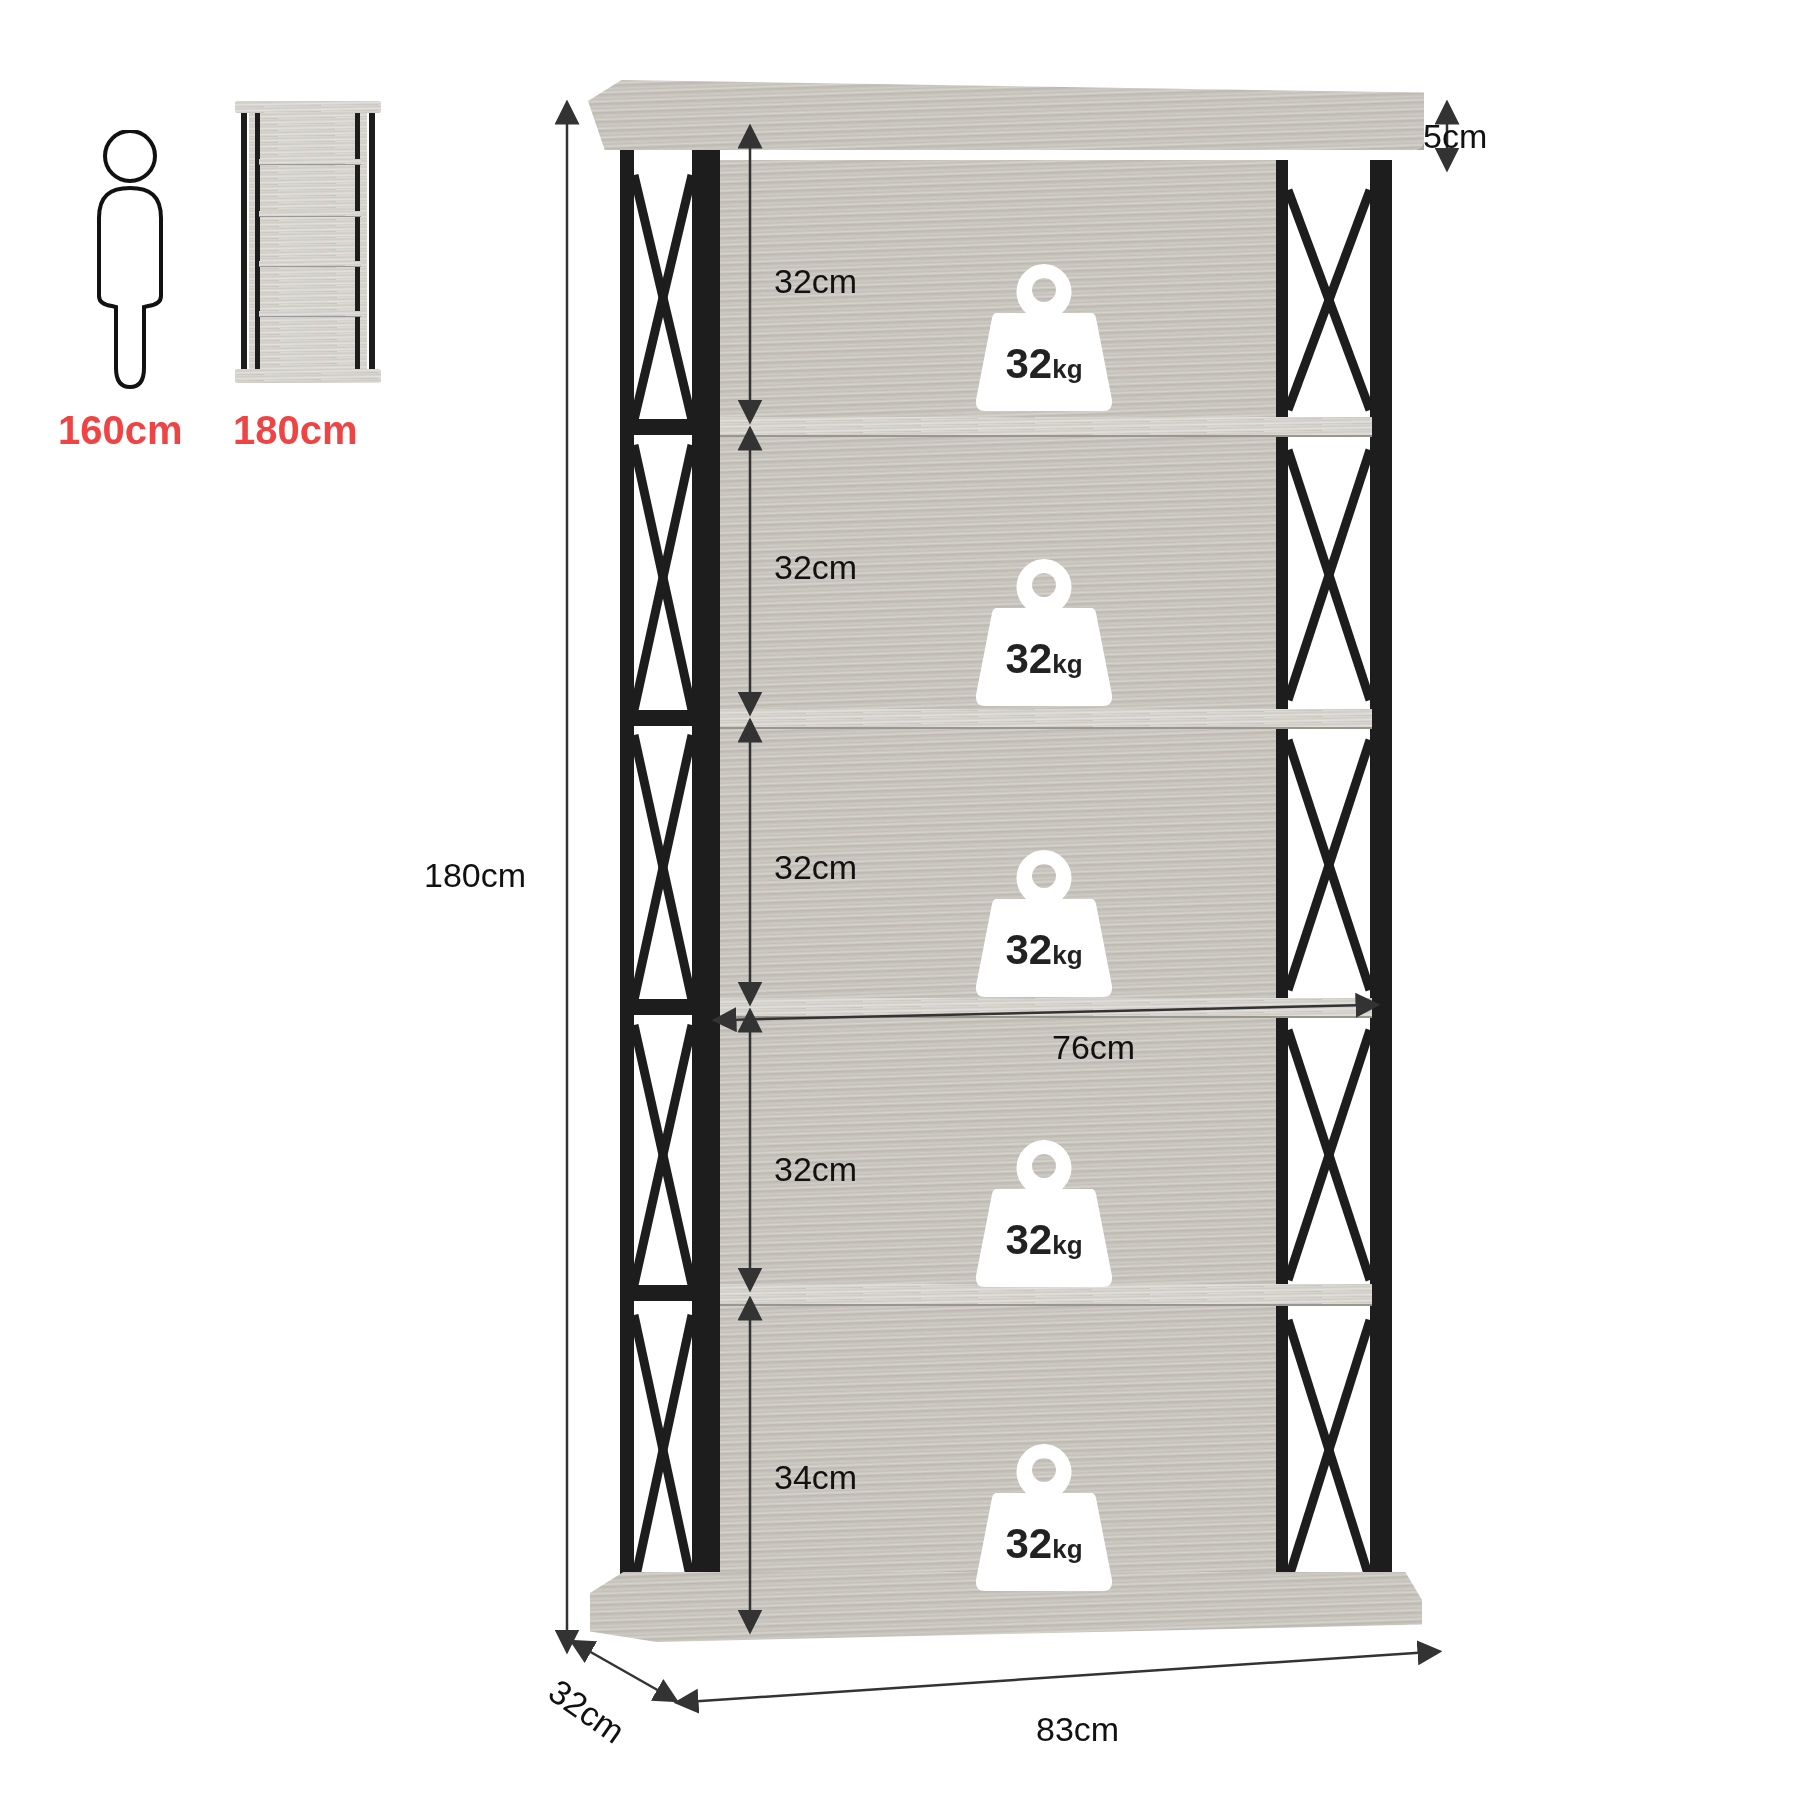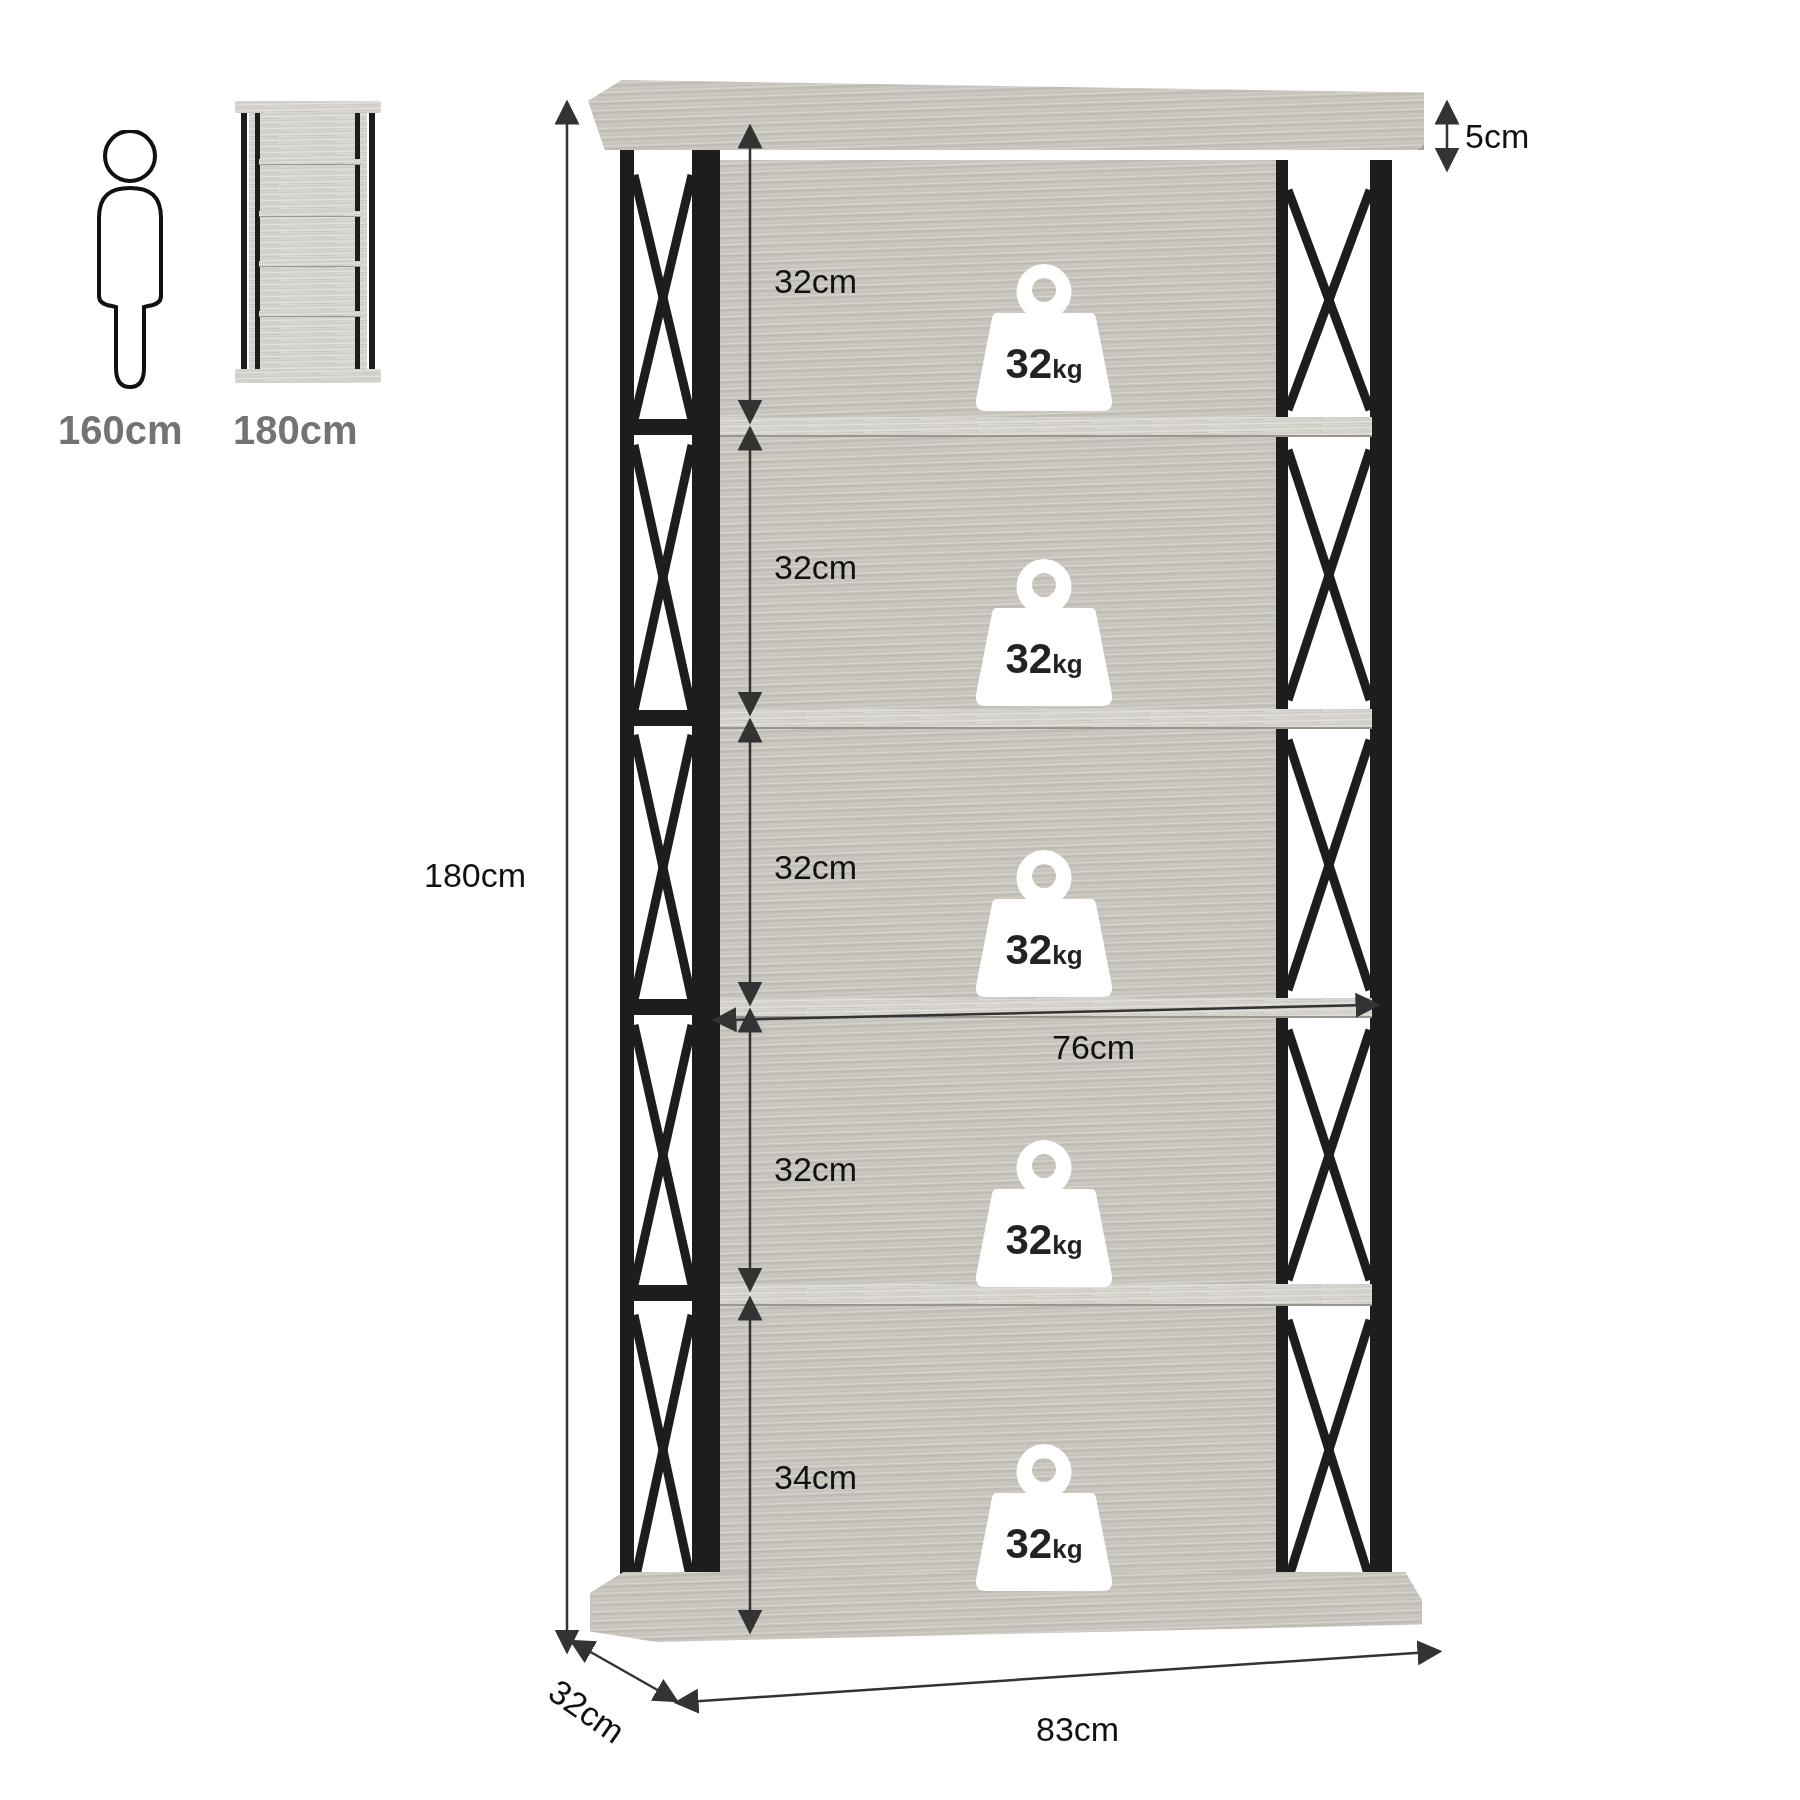--- a/index.html
+++ b/index.html
@@ -2,21 +2,21 @@
 <html><head>
 <meta charset="utf-8">
 <style>
   html,body{margin:0;padding:0;background:#fff;}
   body{width:1800px;height:1800px;position:relative;overflow:hidden;font-family:"Liberation Sans",sans-serif;}
   .abs{position:absolute;}
   .wood{background:repeating-linear-gradient(178deg,#cfccc6 0px,#c4c0b9 2px,#d6d3cd 4px,#bdb9b2 6px,#cbc8c1 9px);}
   .woodlight{background:repeating-linear-gradient(179deg,#dcdad5 0px,#cfccc6 2px,#e3e1dc 4px,#c9c6bf 6px);}
   .post{background:#1d1d1d;}
   .dim-text{color:#111;font-size:34px;white-space:nowrap;}
-  .lbl-big{font-weight:bold;color:#737373;font-size:40px;white-space:nowrap;}
+  .lbl-big{font-weight:bold;color:#ef4444;font-size:40px;white-space:nowrap;}
   .weight-txt{position:absolute;left:0;right:0;top:78px;text-align:center;color:#222;font-weight:bold;white-space:nowrap;}
   .weight-txt .num{font-size:42px;}
   .weight-txt .unit{font-size:26px;}
 </style>
 </head>
 <body>
 
 <div class="abs" style="left:40px;top:90px;width:420px;height:370px;">
   <svg class="abs" style="left:50px;top:40px;" width="80" height="260" viewBox="0 0 80 260">
     <circle cx="40" cy="26" r="25" fill="none" stroke="#111" stroke-width="4"></circle>
@@ -112,21 +112,21 @@
     <line x1="750" y1="730" x2="750" y2="994" marker-start="url(#ah)" marker-end="url(#ah)"></line>
     <line x1="750" y1="1020" x2="750" y2="1280" marker-start="url(#ah)" marker-end="url(#ah)"></line>
     <line x1="750" y1="1308" x2="750" y2="1622" marker-start="url(#ah)" marker-end="url(#ah)"></line>
     <line x1="724" y1="1020" x2="1368" y2="1005" marker-start="url(#ah)" marker-end="url(#ah)"></line>
     <line x1="686" y1="1702" x2="1430" y2="1652" marker-start="url(#ah)" marker-end="url(#ah)"></line>
     <line x1="580" y1="1646" x2="668" y2="1696" marker-start="url(#ah)" marker-end="url(#ah)"></line>
   </g>
 </svg>
 
 <div class="abs dim-text" style="left:424px;top:856px;">180cm</div>
-<div class="abs dim-text" style="left:1465px;top:117px;">5cm</div>
+<div class="abs dim-text" style="left:1423px;top:117px;">5cm</div>
 <div class="abs dim-text" style="left:1052px;top:1028px;">76cm</div>
 <div class="abs dim-text" style="left:1036px;top:1694px;margin-top:16px;">83cm</div>
 <div class="abs dim-text" style="left:545px;top:1692px;transform:rotate(35deg);">32cm</div>
 
 <div class="abs dim-text" style="left:774px;top:262px;">32cm</div>
 <div class="abs dim-text" style="left:774px;top:548px;">32cm</div>
 <div class="abs dim-text" style="left:774px;top:848px;">32cm</div>
 <div class="abs dim-text" style="left:774px;top:1150px;">32cm</div>
 <div class="abs dim-text" style="left:774px;top:1458px;">34cm</div>
 

